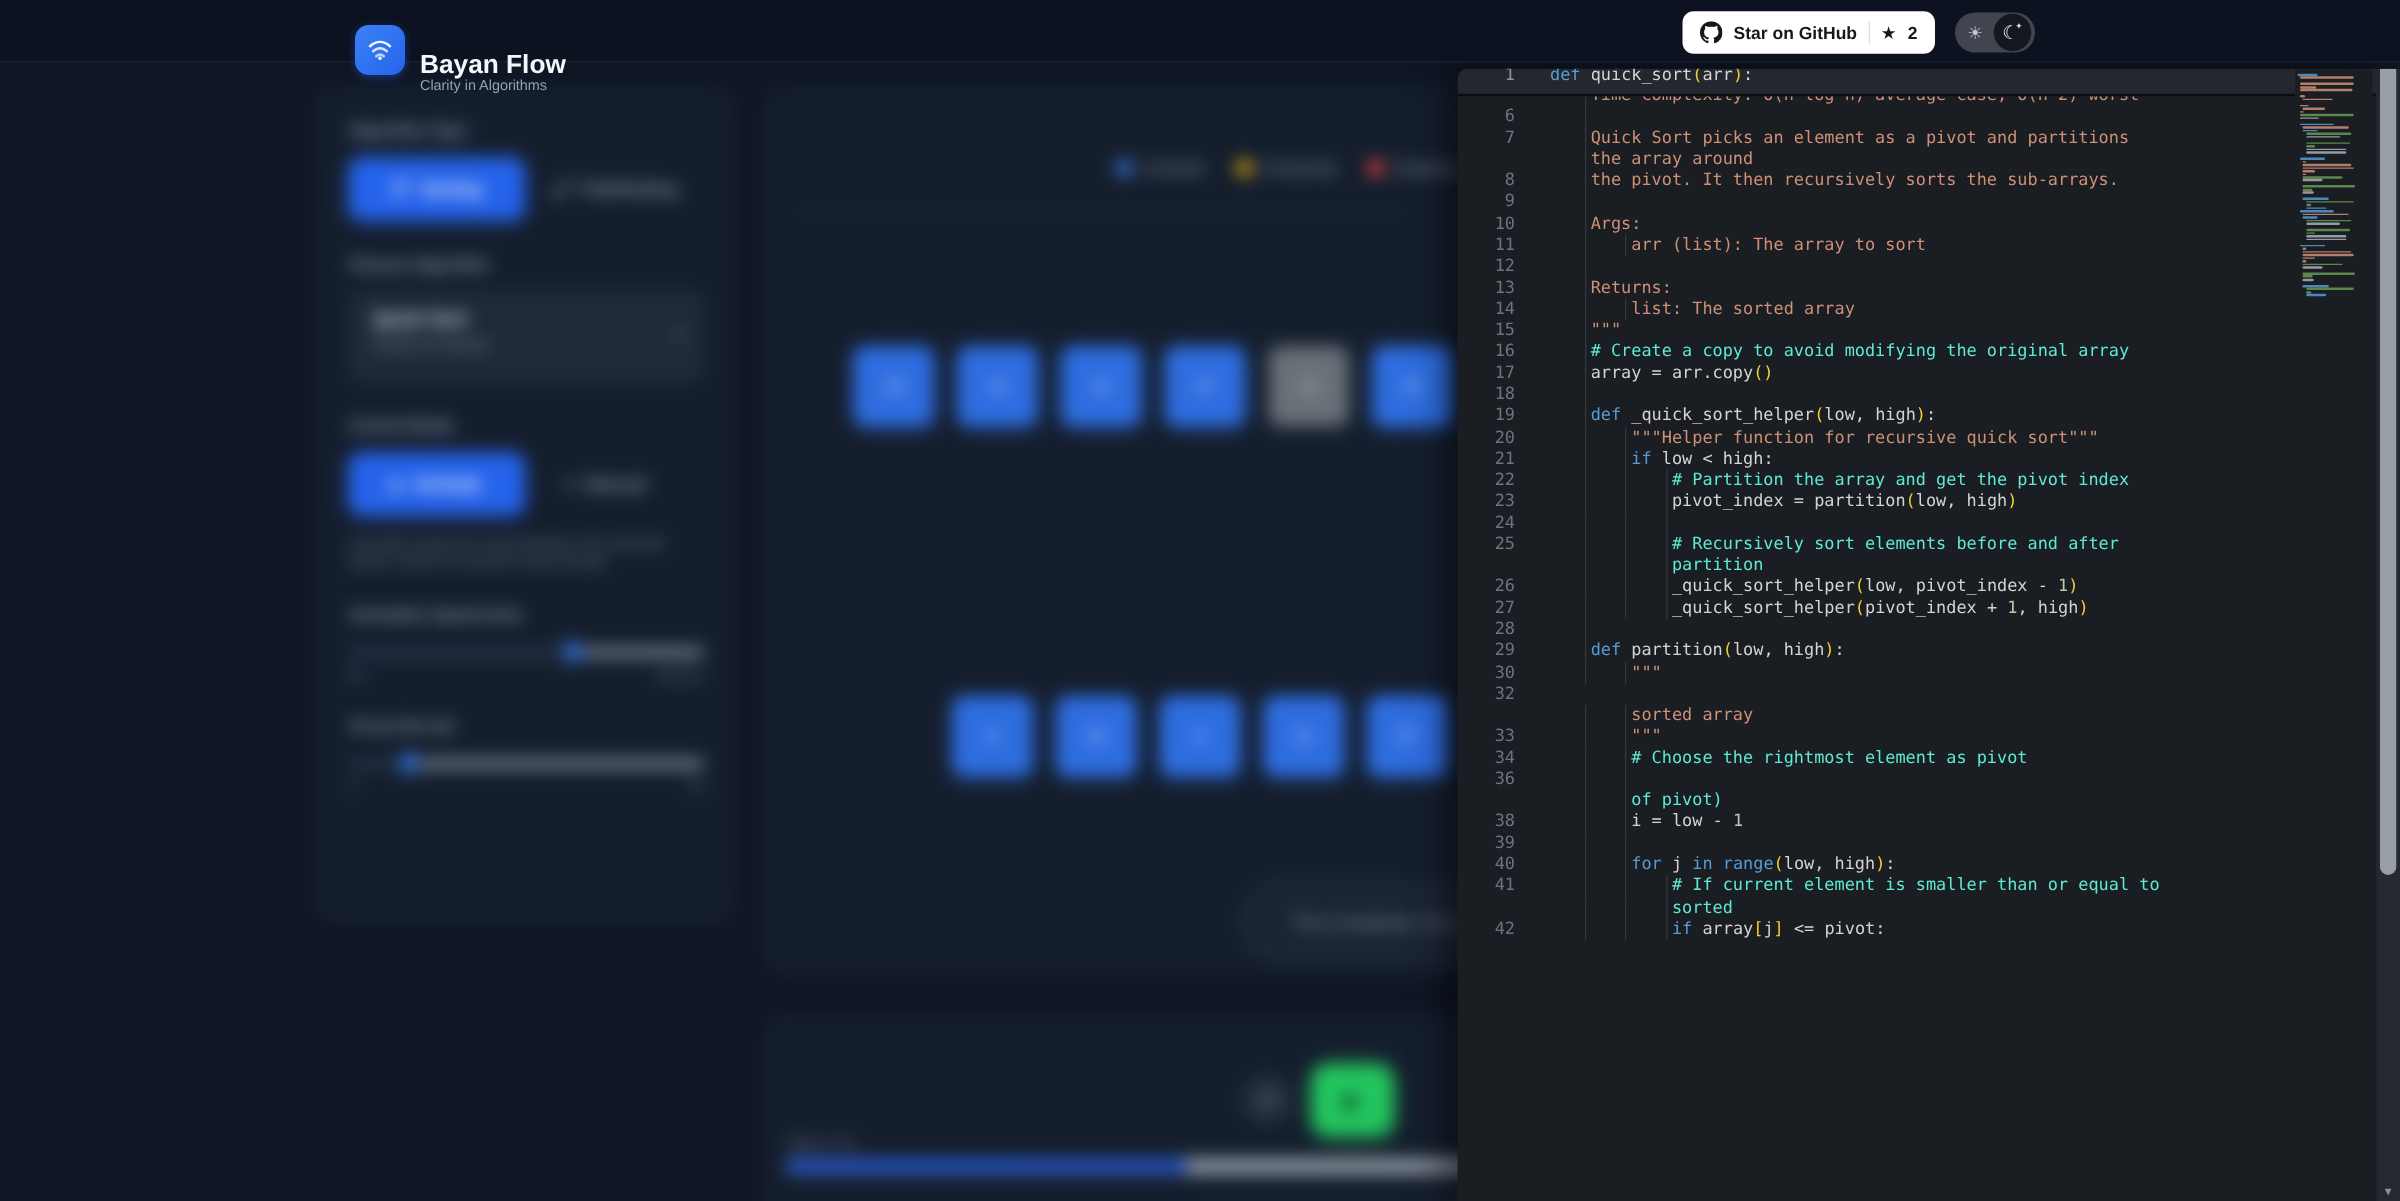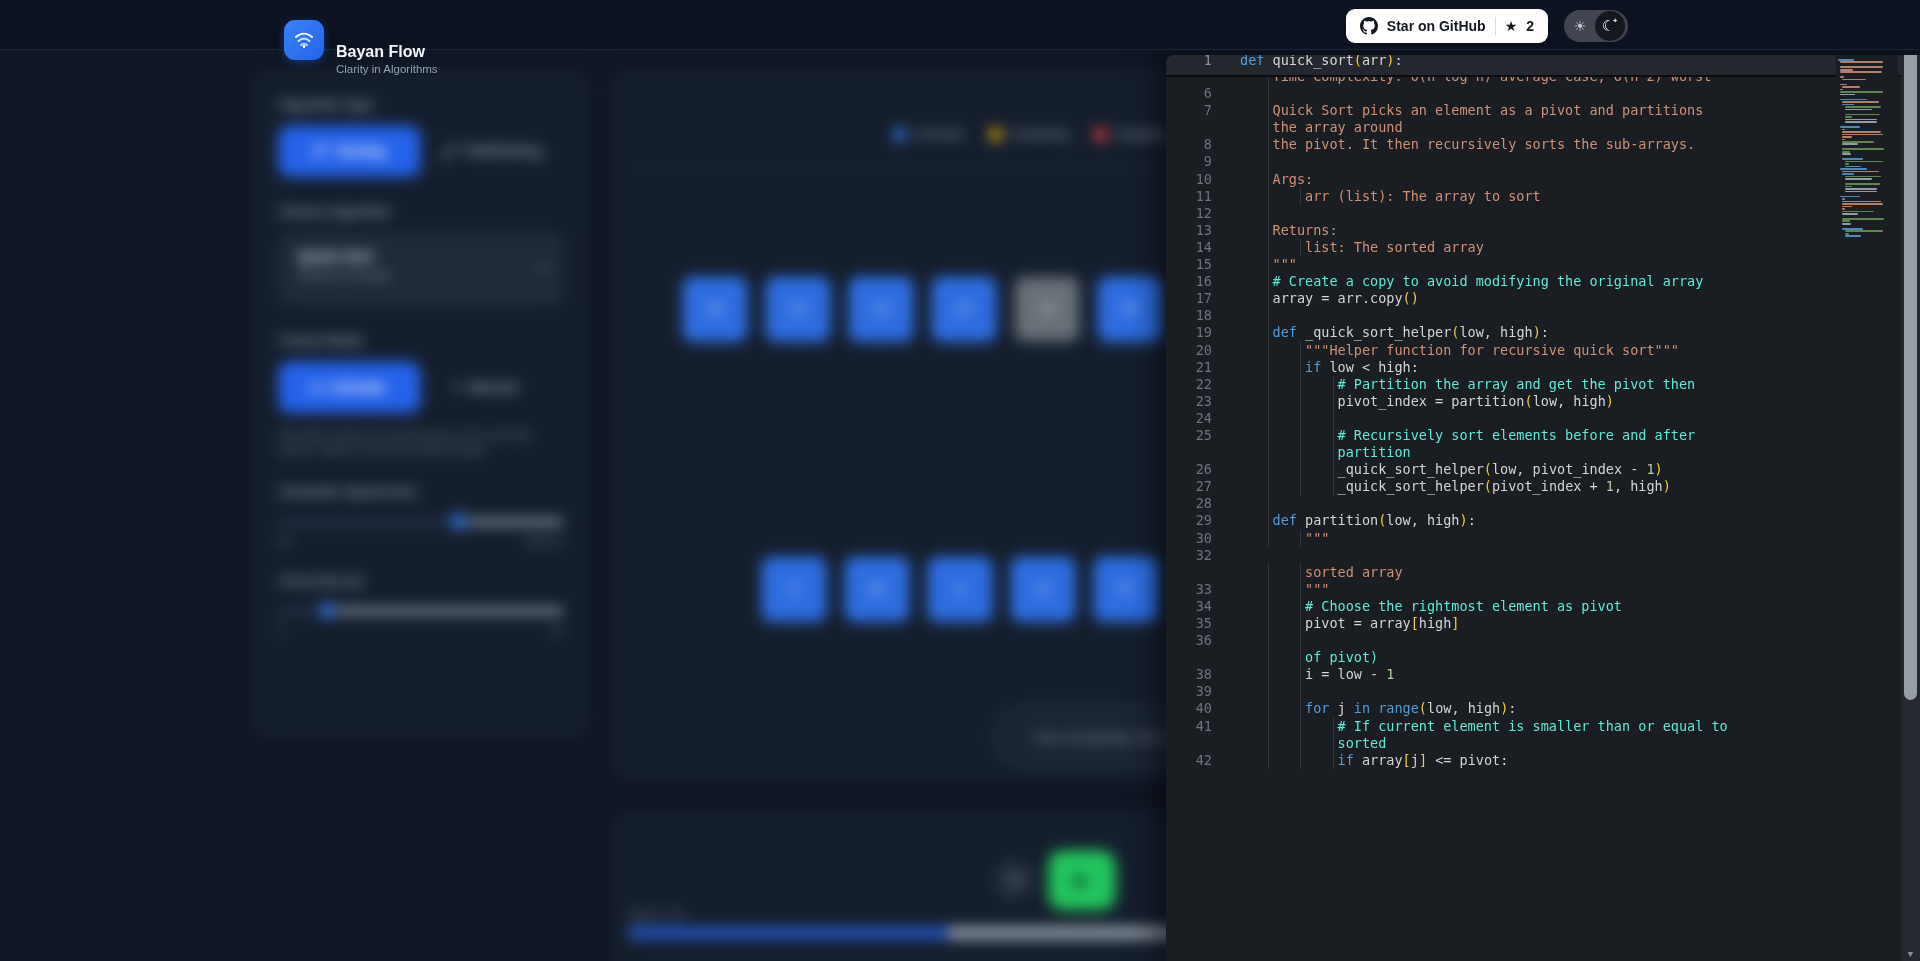--- a/index.html
+++ b/index.html
@@ -5,22 +5,22 @@
   * { margin:0; padding:0; box-sizing:border-box; }
   html,body { width:1920px; height:961px; overflow:hidden; }
   body { background:#0f1624; font-family:"Liberation Sans", sans-serif; position:relative; color:#e6edf3; }
 
   
   .header { position:absolute; left:0; top:0; width:1920px; height:50px; background:#0c1220;
             border-bottom:1px solid #1b2433; z-index:30; }
   .brand { position:absolute; left:284px; top:5px; display:flex; align-items:center; gap:12px; }
   .logo { width:40px; height:40px; border-radius:11px; background:linear-gradient(135deg,#3b82f6,#2563eb);
           display:flex; align-items:center; justify-content:center; box-shadow:0 2px 8px rgba(37,99,235,.4); }
-  .brand-title { font-size:16px; font-weight:bold; color:#f4f7fb; line-height:22px;margin-top:36px; }
-  .brand-sub { font-size:11.5px; color:#94a1b3;text-align:right; }
+  .brand-title { font-size:21px; font-weight:bold; color:#f4f7fb; line-height:22px;margin-top:36px; }
+  .brand-sub { font-size:11.5px; color:#94a1b3; }
   .hdr-right { position:absolute; right:292px; top:9px; display:flex; align-items:center; gap:16px; }
   .gh-btn { height:34px; background:#ffffff; border:none; border-radius:9px; display:flex; align-items:center;
             gap:9px; padding:0 14px; cursor:pointer; }
   .gh-btn .lbl { font-size:14px; font-weight:600; color:#14181f; }
   .gh-div { width:1px; height:18px; background:#d7dbe1; }
   .gh-star { color:#14181f; font-size:14px; }
   .gh-count { font-size:14px; font-weight:600; color:#14181f; }
   .theme-toggle { height:32px; border-radius:16px; background:#40454f; display:flex; align-items:center; padding:0 3px; gap:2px; }
   .theme-btn { width:26px; height:26px; border:none; background:transparent; border-radius:50%;
                display:flex; align-items:center; justify-content:center; color:#c3c9d2; font-size:14px; cursor:pointer; }
@@ -267,35 +267,34 @@
       <div class="crow"><span class="ln">12</span><span class="ct"><span class="guide" style="left: 55.52px;"></span></span></div>
       <div class="crow"><span class="ln">13</span><span class="ct"><span class="guide" style="left: 55.52px;"></span><span class="tk-str">    Returns:</span></span></div>
       <div class="crow"><span class="ln">14</span><span class="ct"><span class="guide" style="left: 55.52px;"></span><span class="guide" style="left: 88.04px;"></span><span class="tk-str">        list: The sorted array</span></span></div>
       <div class="crow"><span class="ln">15</span><span class="ct"><span class="guide" style="left: 55.52px;"></span><span class="tk-str">    """</span></span></div>
       <div class="crow"><span class="ln">16</span><span class="ct"><span class="guide" style="left: 55.52px;"></span><span class="tk-com">    # Create a copy to avoid modifying the original array</span></span></div>
       <div class="crow"><span class="ln">17</span><span class="ct"><span class="guide" style="left: 55.52px;"></span><span class="tk-pln">    array = arr.copy</span><span class="tk-par">()</span></span></div>
       <div class="crow"><span class="ln">18</span><span class="ct"><span class="guide" style="left: 55.52px;"></span></span></div>
       <div class="crow"><span class="ln">19</span><span class="ct"><span class="guide" style="left: 55.52px;"></span><span class="tk-pln">    </span><span class="tk-kw">def</span><span class="tk-pln"> _quick_sort_helper</span><span class="tk-par">(</span><span class="tk-pln">low, high</span><span class="tk-par">)</span><span class="tk-pln">:</span></span></div>
       <div class="crow"><span class="ln">20</span><span class="ct"><span class="guide" style="left: 55.52px;"></span><span class="guide" style="left: 88.04px;"></span><span class="tk-str">        """Helper function for recursive quick sort"""</span></span></div>
       <div class="crow"><span class="ln">21</span><span class="ct"><span class="guide" style="left: 55.52px;"></span><span class="guide" style="left: 88.04px;"></span><span class="tk-pln">        </span><span class="tk-kw">if</span><span class="tk-pln"> low &lt; high:</span></span></div>
-      <div class="crow"><span class="ln">22</span><span class="ct"><span class="guide" style="left: 55.52px;"></span><span class="guide" style="left: 88.04px;"></span><span class="guide" style="left: 120.56px;"></span><span class="tk-com">            # Partition the array and get the pivot then</span></span></div>
+      <div class="crow"><span class="ln">22</span><span class="ct"><span class="guide" style="left: 55.52px;"></span><span class="guide" style="left: 88.04px;"></span><span class="guide" style="left: 120.56px;"></span><span class="tk-com">            # Partition the array and get the pivot index</span></span></div>
       <div class="crow"><span class="ln">23</span><span class="ct"><span class="guide" style="left: 55.52px;"></span><span class="guide" style="left: 88.04px;"></span><span class="guide" style="left: 120.56px;"></span><span class="tk-pln">            pivot_index = partition</span><span class="tk-par">(</span><span class="tk-pln">low, high</span><span class="tk-par">)</span></span></div>
       <div class="crow"><span class="ln">24</span><span class="ct"><span class="guide" style="left: 55.52px;"></span><span class="guide" style="left: 88.04px;"></span><span class="guide" style="left: 120.56px;"></span></span></div>
       <div class="crow"><span class="ln">25</span><span class="ct"><span class="guide" style="left: 55.52px;"></span><span class="guide" style="left: 88.04px;"></span><span class="guide" style="left: 120.56px;"></span><span class="tk-com">            # Recursively sort elements before and after</span></span></div>
       <div class="crow"><span class="ln"></span><span class="ct"><span class="guide" style="left: 55.52px;"></span><span class="guide" style="left: 88.04px;"></span><span class="guide" style="left: 120.56px;"></span><span class="tk-com">            partition</span></span></div>
       <div class="crow"><span class="ln">26</span><span class="ct"><span class="guide" style="left: 55.52px;"></span><span class="guide" style="left: 88.04px;"></span><span class="guide" style="left: 120.56px;"></span><span class="tk-pln">            _quick_sort_helper</span><span class="tk-par">(</span><span class="tk-pln">low, pivot_index - </span><span class="tk-num">1</span><span class="tk-par">)</span></span></div>
       <div class="crow"><span class="ln">27</span><span class="ct"><span class="guide" style="left: 55.52px;"></span><span class="guide" style="left: 88.04px;"></span><span class="guide" style="left: 120.56px;"></span><span class="tk-pln">            _quick_sort_helper</span><span class="tk-par">(</span><span class="tk-pln">pivot_index + </span><span class="tk-num">1</span><span class="tk-pln">, high</span><span class="tk-par">)</span></span></div>
       <div class="crow"><span class="ln">28</span><span class="ct"><span class="guide" style="left: 55.52px;"></span></span></div>
       <div class="crow"><span class="ln">29</span><span class="ct"><span class="guide" style="left: 55.52px;"></span><span class="tk-pln">    </span><span class="tk-kw">def</span><span class="tk-pln"> partition</span><span class="tk-par">(</span><span class="tk-pln">low, high</span><span class="tk-par">)</span><span class="tk-pln">:</span></span></div>
       <div class="crow"><span class="ln">30</span><span class="ct"><span class="guide" style="left: 55.52px;"></span><span class="guide" style="left: 88.04px;"></span><span class="tk-str">        """</span></span></div>
       <div class="crow"><span class="ln">32</span></div>
       <div class="crow"><span class="ln"></span><span class="ct"><span class="guide" style="left: 55.52px;"></span><span class="guide" style="left: 88.04px;"></span><span class="tk-str">        sorted array</span></span></div>
       <div class="crow"><span class="ln">33</span><span class="ct"><span class="guide" style="left: 55.52px;"></span><span class="guide" style="left: 88.04px;"></span><span class="tk-str">        """</span></span></div>
       <div class="crow"><span class="ln">34</span><span class="ct"><span class="guide" style="left: 55.52px;"></span><span class="guide" style="left: 88.04px;"></span><span class="tk-com">        # Choose the rightmost element as pivot</span></span></div>
-      <div class="crow"><span class="ln">35</span><span class="ct"><span class="guide" style="left: 55.52px;"></span><span class="guide" style="left: 88.04px;"></span><span class="tk-pln">        pivot = array</span><span class="tk-par">[</span><span class="tk-pln">high</span><span class="tk-par">]</span></span></div>
       <div class="crow"><span class="ln">36</span><span class="ct"><span class="guide" style="left: 55.52px;"></span><span class="guide" style="left: 88.04px;"></span></span></div>
       <div class="crow"><span class="ln"></span><span class="ct"><span class="guide" style="left: 55.52px;"></span><span class="guide" style="left: 88.04px;"></span><span class="tk-com">        of pivot)</span></span></div>
       <div class="crow"><span class="ln">38</span><span class="ct"><span class="guide" style="left: 55.52px;"></span><span class="guide" style="left: 88.04px;"></span><span class="tk-pln">        i = low - </span><span class="tk-num">1</span></span></div>
       <div class="crow"><span class="ln">39</span><span class="ct"><span class="guide" style="left: 55.52px;"></span><span class="guide" style="left: 88.04px;"></span></span></div>
       <div class="crow"><span class="ln">40</span><span class="ct"><span class="guide" style="left: 55.52px;"></span><span class="guide" style="left: 88.04px;"></span><span class="tk-pln">        </span><span class="tk-kw">for</span><span class="tk-pln"> j </span><span class="tk-kw">in</span><span class="tk-pln"> </span><span class="tk-kw">range</span><span class="tk-par">(</span><span class="tk-pln">low, high</span><span class="tk-par">)</span><span class="tk-pln">:</span></span></div>
       <div class="crow"><span class="ln">41</span><span class="ct"><span class="guide" style="left: 55.52px;"></span><span class="guide" style="left: 88.04px;"></span><span class="guide" style="left: 120.56px;"></span><span class="tk-com">            # If current element is smaller than or equal to</span></span></div>
       <div class="crow"><span class="ln"></span><span class="ct"><span class="guide" style="left: 55.52px;"></span><span class="guide" style="left: 88.04px;"></span><span class="guide" style="left: 120.56px;"></span><span class="tk-com">            sorted</span></span></div>
       <div class="crow"><span class="ln">42</span><span class="ct"><span class="guide" style="left: 55.52px;"></span><span class="guide" style="left: 88.04px;"></span><span class="guide" style="left: 120.56px;"></span><span class="tk-pln">            </span><span class="tk-kw">if</span><span class="tk-pln"> array</span><span class="tk-par">[</span><span class="tk-pln">j</span><span class="tk-par">]</span><span class="tk-pln"> &lt;= pivot:</span></span></div>
     </div>
   <div class="sticky-line" id="sticky-line"><div class="crow"><span class="ln">1</span><span class="ct"><span class="tk-kw">def</span><span class="tk-pln"> quick_sort</span><span class="tk-par">(</span><span class="tk-pln">arr</span><span class="tk-par">)</span><span class="tk-pln">:</span></span></div></div>

